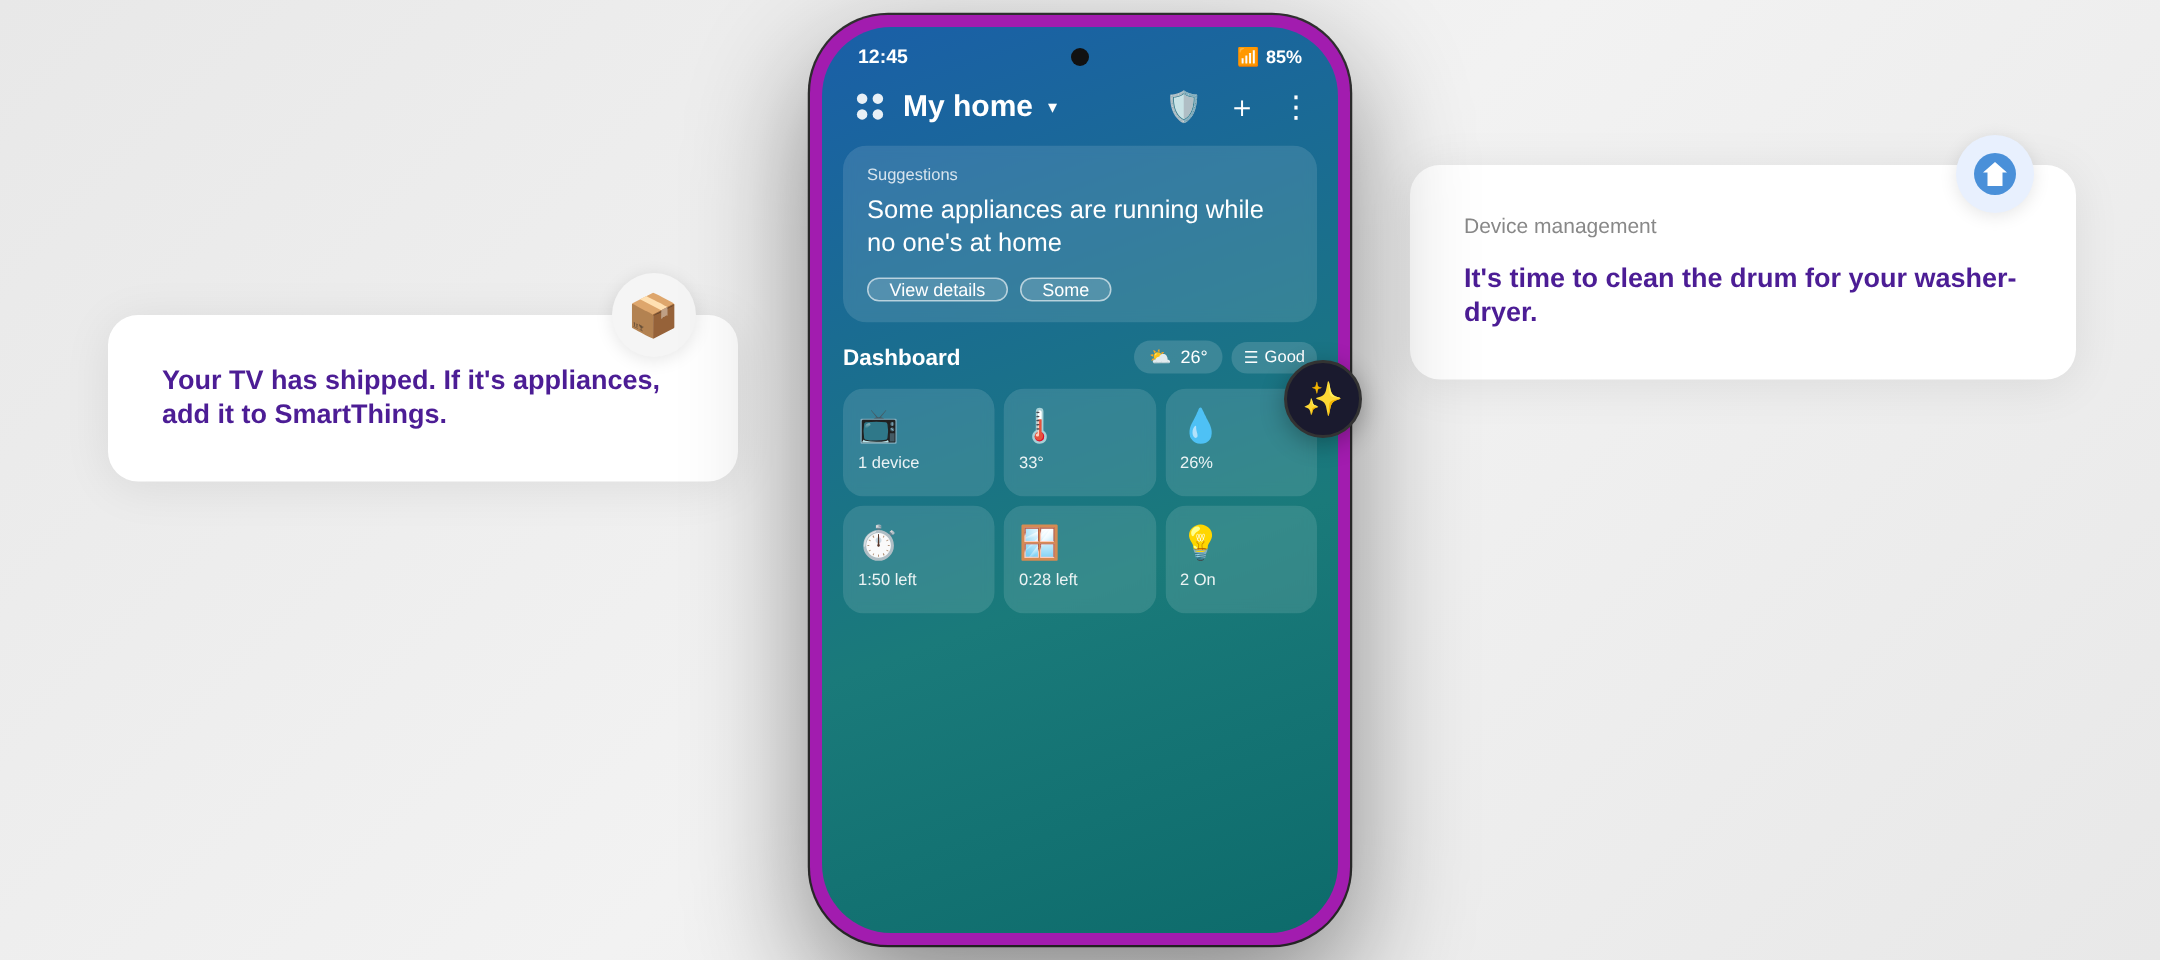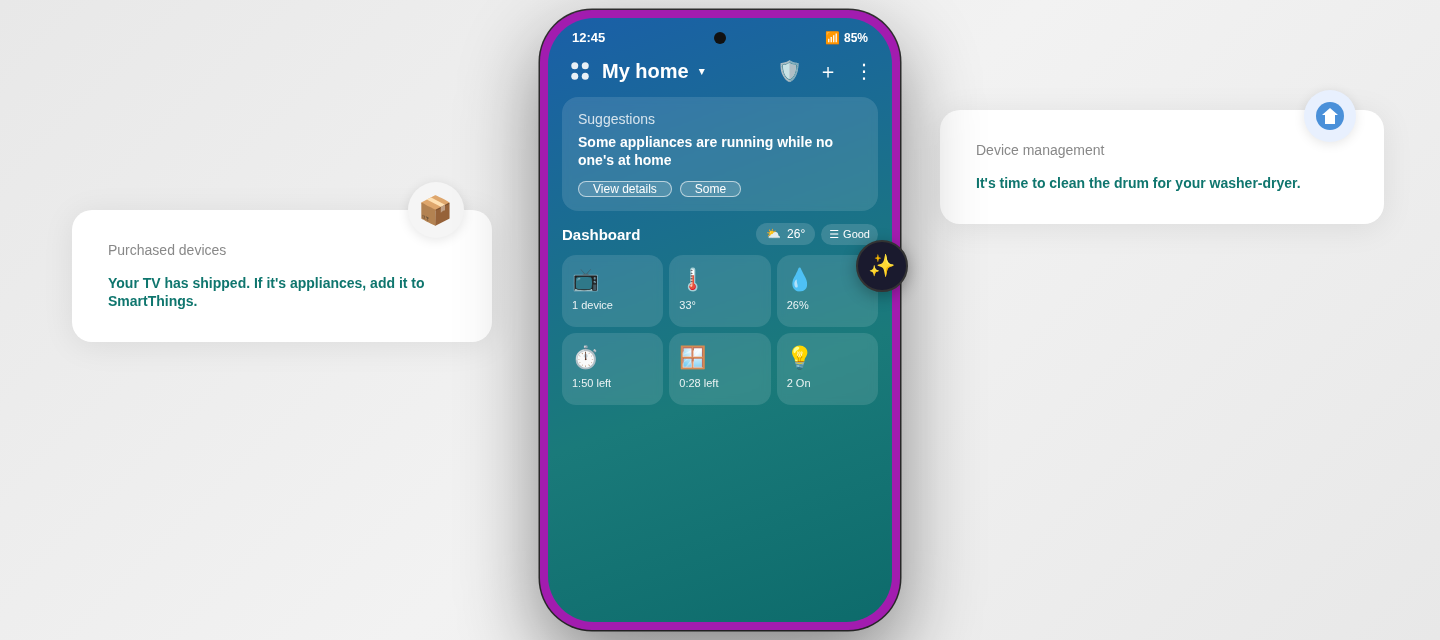--- a/index.html
+++ b/index.html
@@ -48,23 +48,23 @@
     }
 
     .card-label {
       font-size: 14px;
       color: #888;
       margin-bottom: 16px;
       font-weight: 400;
     }
 
     .card-title {
-      font-size: 14px;
+      font-size: 18px;
       font-weight: 700;
-      color: #0f766e;
+      color: #4c1d95;
       line-height: 1.3;
     }
 
     
     .card-right {
       position: absolute;
       right: 56px;
       top: 110px;
       width: 444px;
       background: white;
@@ -193,28 +193,28 @@
     
     .suggestion-card {
       margin: 0 14px 12px;
       background: rgba(255,255,255,0.12);
       border-radius: 16px;
       padding: 14px 16px;
       backdrop-filter: blur(4px);
     }
 
     .suggestion-label {
-      font-size: 14px;
+      font-size: 11px;
       color: rgba(255,255,255,0.8);
       margin-bottom: 6px;
     }
 
     .suggestion-text {
-      font-size: 14px;
-      font-weight: 700;
+      font-size: 17px;
+      font-weight: 400;
       color: white;
       line-height: 1.3;
       margin-bottom: 12px;
     }
 
     .suggestion-buttons {
       display: flex;
       gap: 8px;
     }
 
@@ -318,21 +318,20 @@
   </style>
 </head>
 <body>
 
 <div class="bg"></div>
 
 <div class="card-left">
   <div class="card-left-icon">
     <span>📦</span>
   </div>
-  <p class="card-label">Purchased devices</p>
   <p class="card-title">Your TV has shipped. If it's appliances, add it to SmartThings.</p>
 </div>
 
 <div class="card-right">
   <div class="card-right-icon">
     <svg width="28" height="28" viewBox="0 0 28 28" fill="none">
       <rect width="28" height="28" rx="14" fill="#4a90d9"></rect>
       <path d="M14 6L6 13h3v9h10v-9h3L14 6z" fill="white"></path>
     </svg>
   </div>

